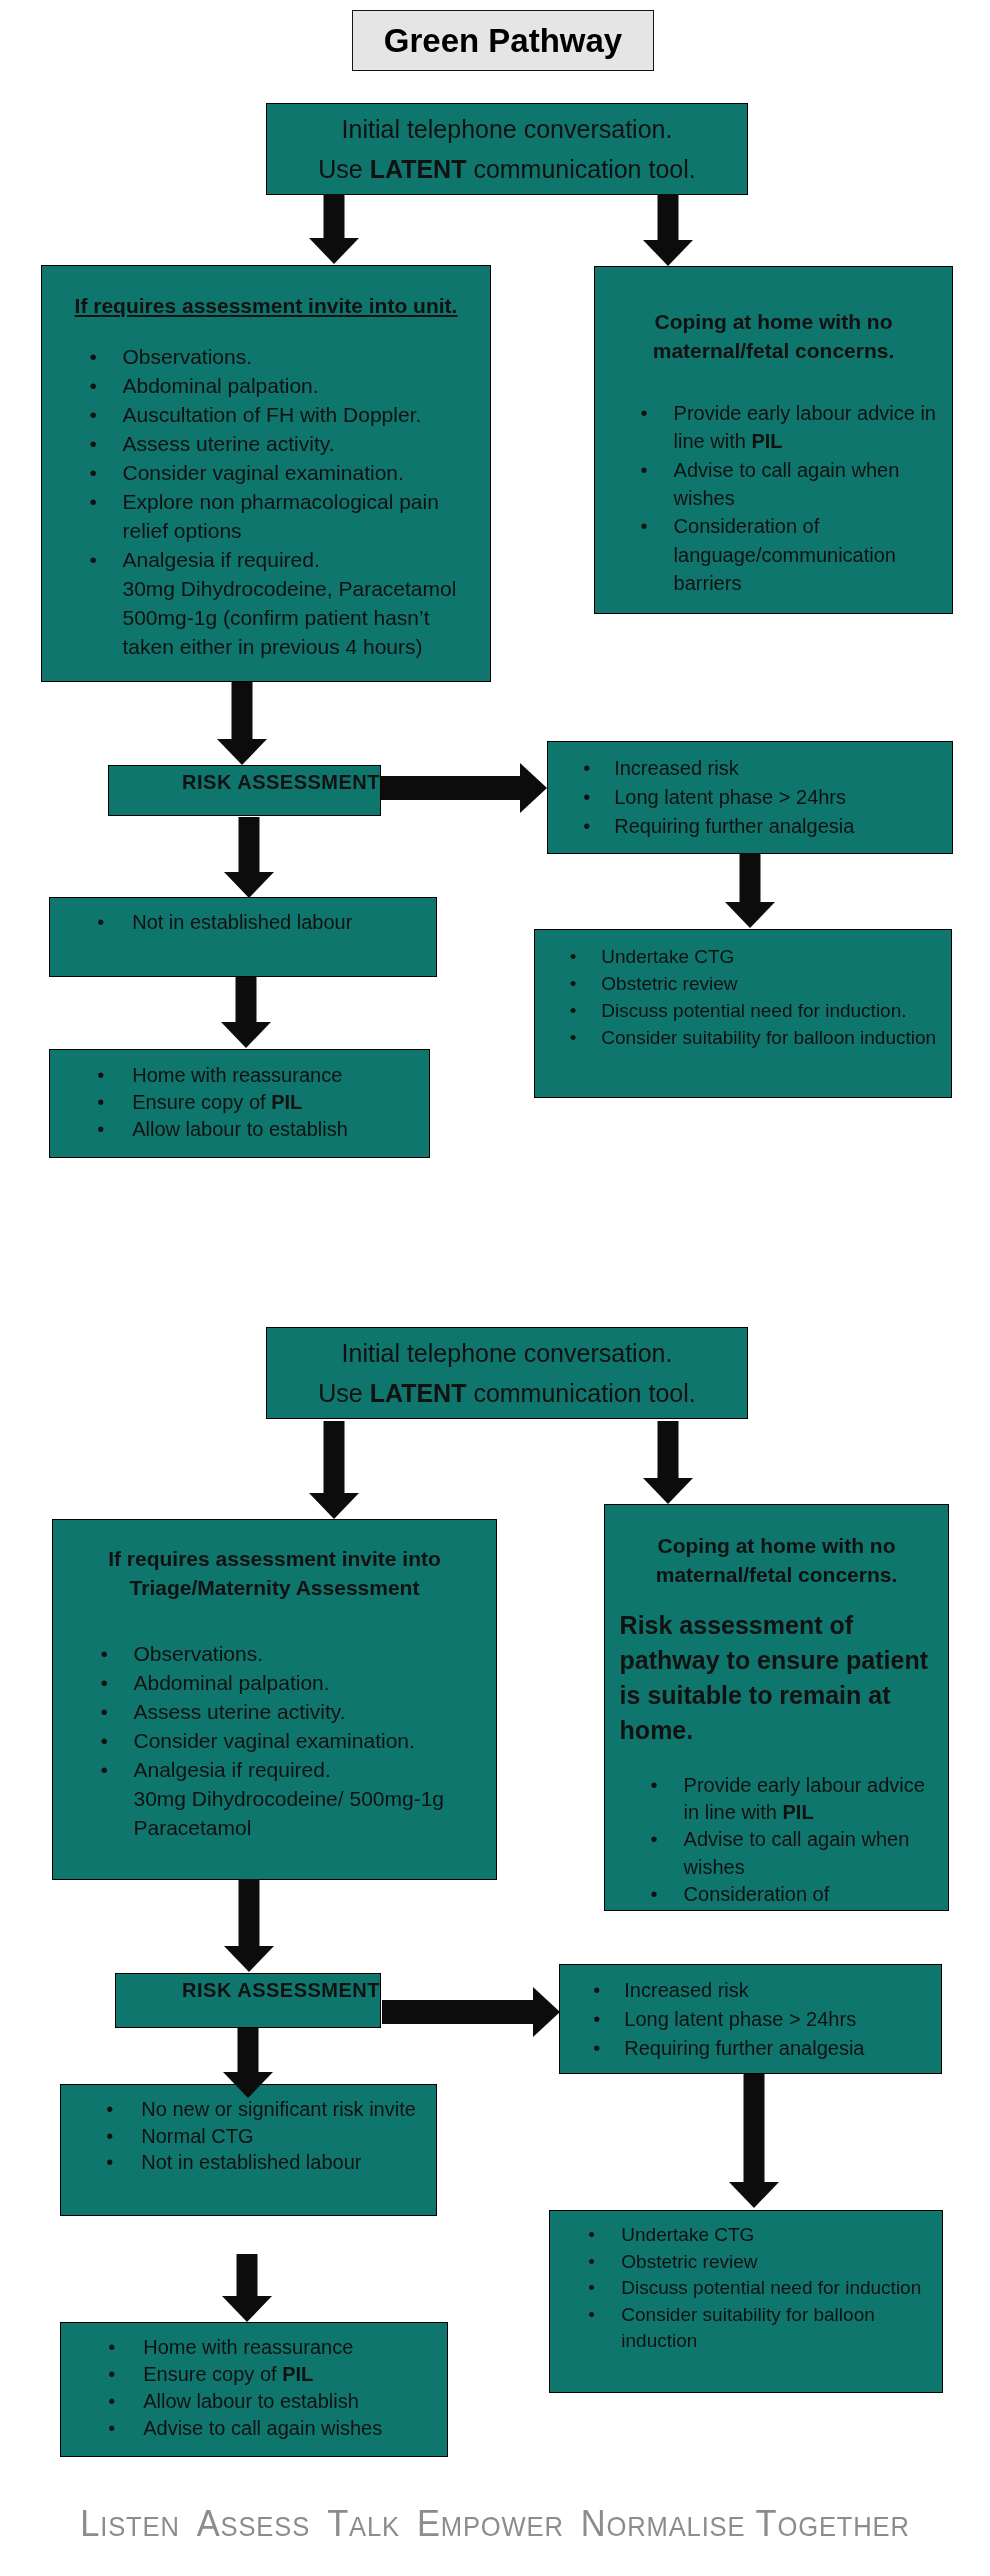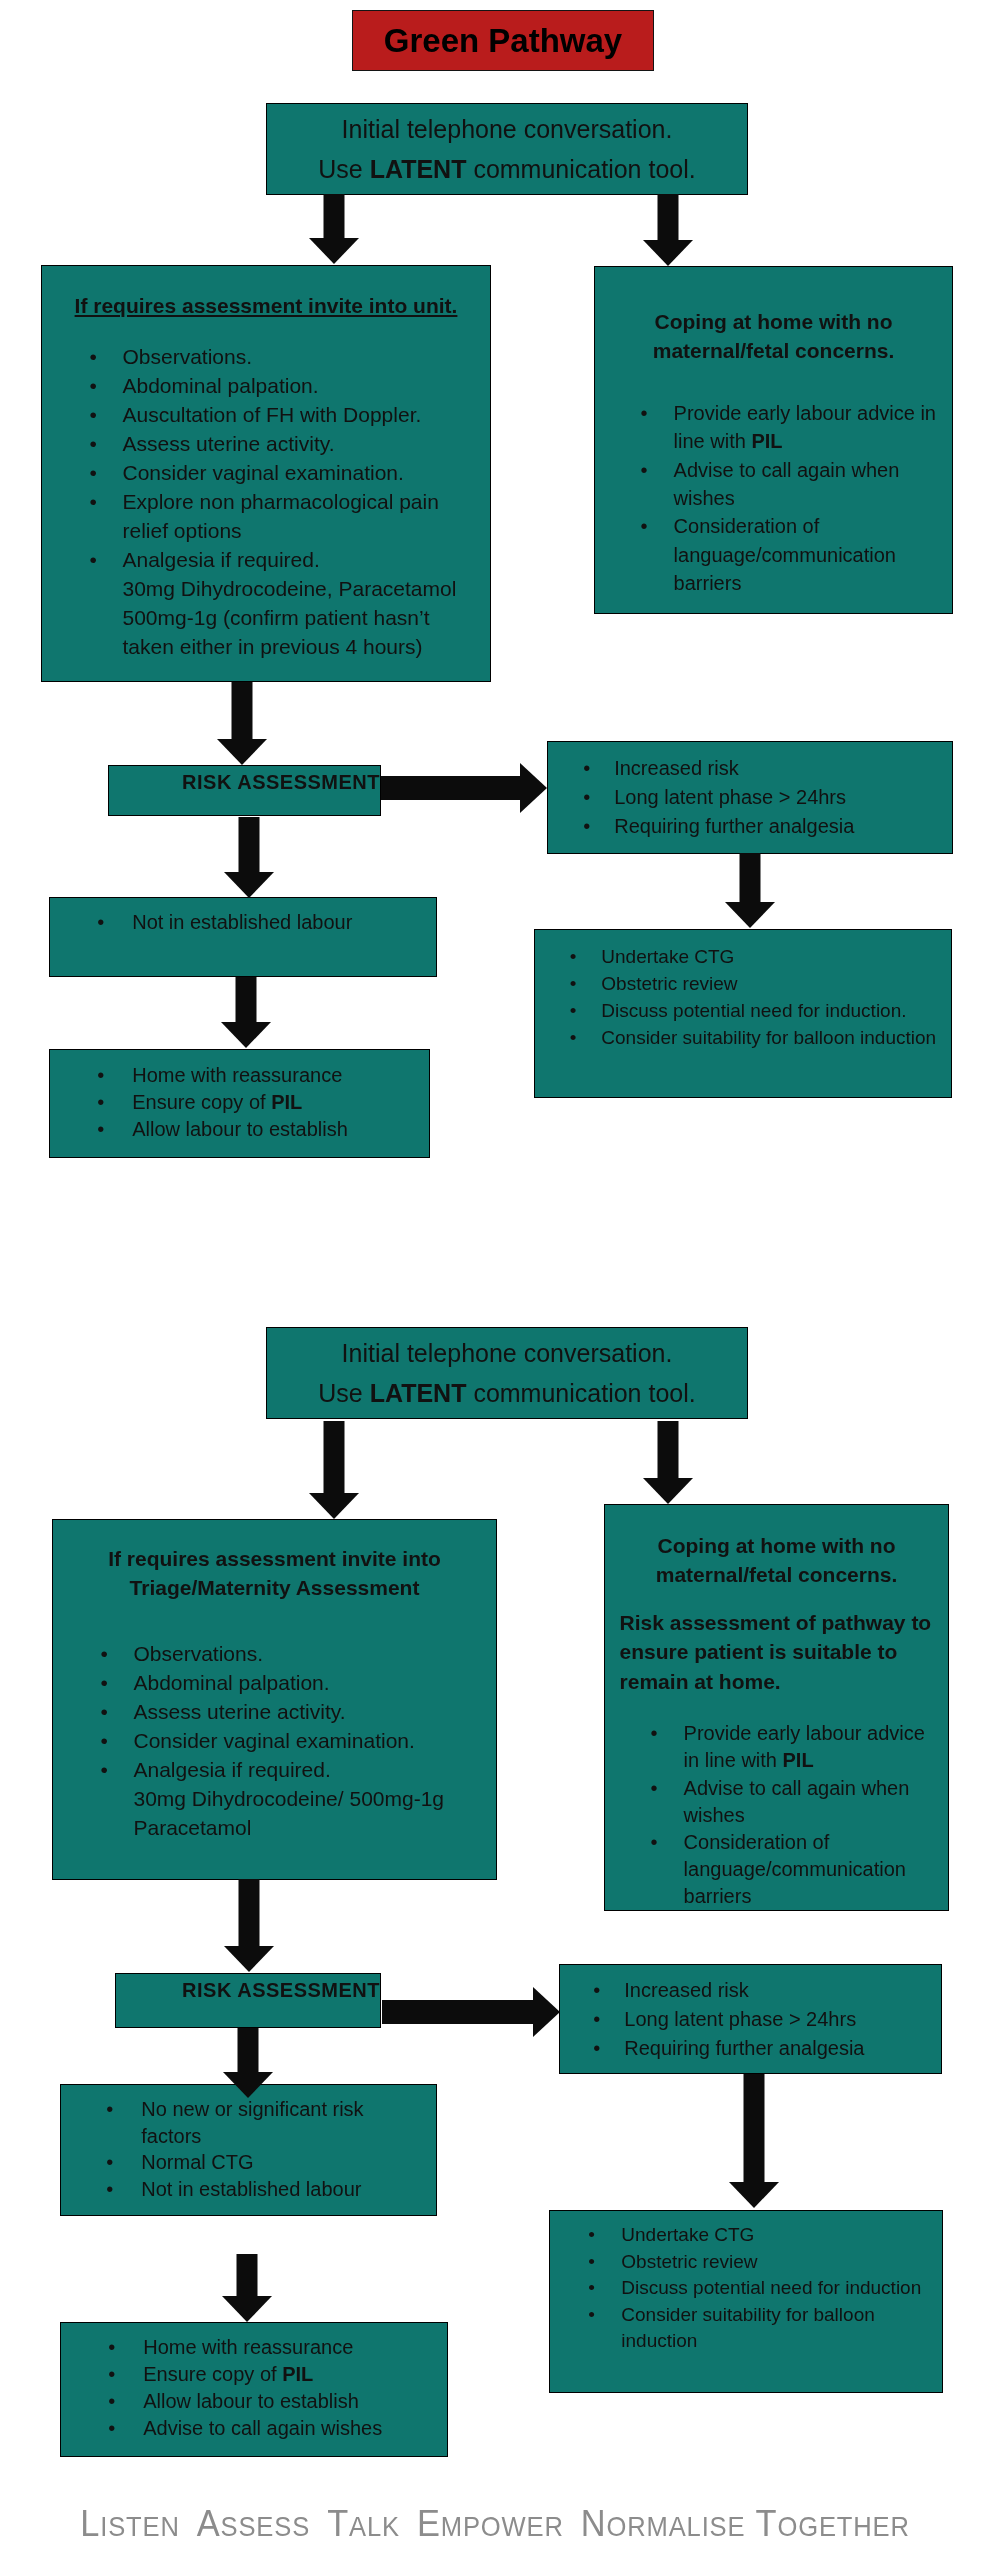--- a/index.html
+++ b/index.html
@@ -33,21 +33,21 @@
   .footer{position:absolute;left:0;right:0;text-align:center;transform:scaleX(.93);white-space:nowrap;}
   .fw{margin:0 9.2px;}
   .fi{font-size:37px;letter-spacing:0.9px;}
   .fr{font-size:27.5px;letter-spacing:0.9px;}
 </style>
 </head>
 <body>
 
 <div id="canvas">
 
-  <div class="pathway-title" style="left: 352px; top: 10px; width: 302px; height: 61px; background: #b91c1c;">
+  <div class="pathway-title" style="left: 352px; top: 10px; width: 302px; height: 61px; background: #e5e5e5;">
       <span>Green Pathway</span>
     </div>
 
   <div class="node phone" style="left:266px;top:103px;width:482px;height:92px;">
     <div>Initial telephone conversation.</div>
     <div><span>Use </span><span class="b">LATENT</span><span> communication tool.</span></div>
   </div>
 
   <div class="arr-v" style="left:309px;top:194px;height:70px;">
       <div class="shaft"></div>
@@ -158,21 +158,21 @@
       <li>Observations.</li>
       <li>Abdominal palpation.</li>
       <li>Assess uterine activity.</li>
       <li>Consider vaginal examination.</li>
       <li><span>Analgesia if required.</span><br><span>30mg Dihydrocodeine/ 500mg-1g Paracetamol</span></li>
     </ul>
   </div>
 
   <div class="node" style="left:604px;top:1504px;width:345px;height:407px;padding:26px 14.6px 0;font-size:20px;line-height:1.36;">
     <div class="node-title" style="font-size:21px;line-height:1.4;margin-bottom:18.3px;padding:0 26px;">Coping at home with no maternal/fetal concerns.</div>
-    <div class="b" style="font-size:21px;line-height:1.4;margin-bottom:24px;">Risk assessment of pathway to ensure patient is suitable to remain at home.</div>
+    <div class="b" style="font-size:25px;line-height:1.4;margin-bottom:24px;">Risk assessment of pathway to ensure patient is suitable to remain at home.</div>
     <ul class="blt">
       <li><span>Provide early labour advice  in line with </span><span class="b">PIL</span></li>
       <li>Advise to call again when wishes</li>
       <li>Consideration of language/communication barriers</li>
     </ul>
   </div>
 
   <div class="arr-v" style="left:224px;top:1879px;height:93px;">
       <div class="shaft"></div>
       <div class="head"></div>
@@ -197,21 +197,21 @@
       <div class="shaft"></div>
       <div class="head"></div>
     </div>
   <div class="arr-v" style="left:729px;top:2074px;height:134px;">
       <div class="shaft"></div>
       <div class="head"></div>
     </div>
 
   <div class="node" style="left:60px;top:2084px;width:377px;height:132px;padding:11px 7.3px 0;font-size:20px;line-height:1.33;">
     <ul class="blt" style="--ti:73px;--bi:38px;">
-      <li>No new or significant risk factors</li>
+      <li>No new or significant risk invite</li>
       <li>Normal CTG</li>
       <li>Not in established labour</li>
     </ul>
   </div>
 
   <div class="node" style="left:549px;top:2210px;width:394px;height:183px;padding:11px 7.3px 0;font-size:19px;line-height:1.4;">
     <ul class="blt" style="--ti:64px;--bi:31px;">
       <li>Undertake CTG</li>
       <li>Obstetric review</li>
       <li>Discuss potential need for induction</li>

